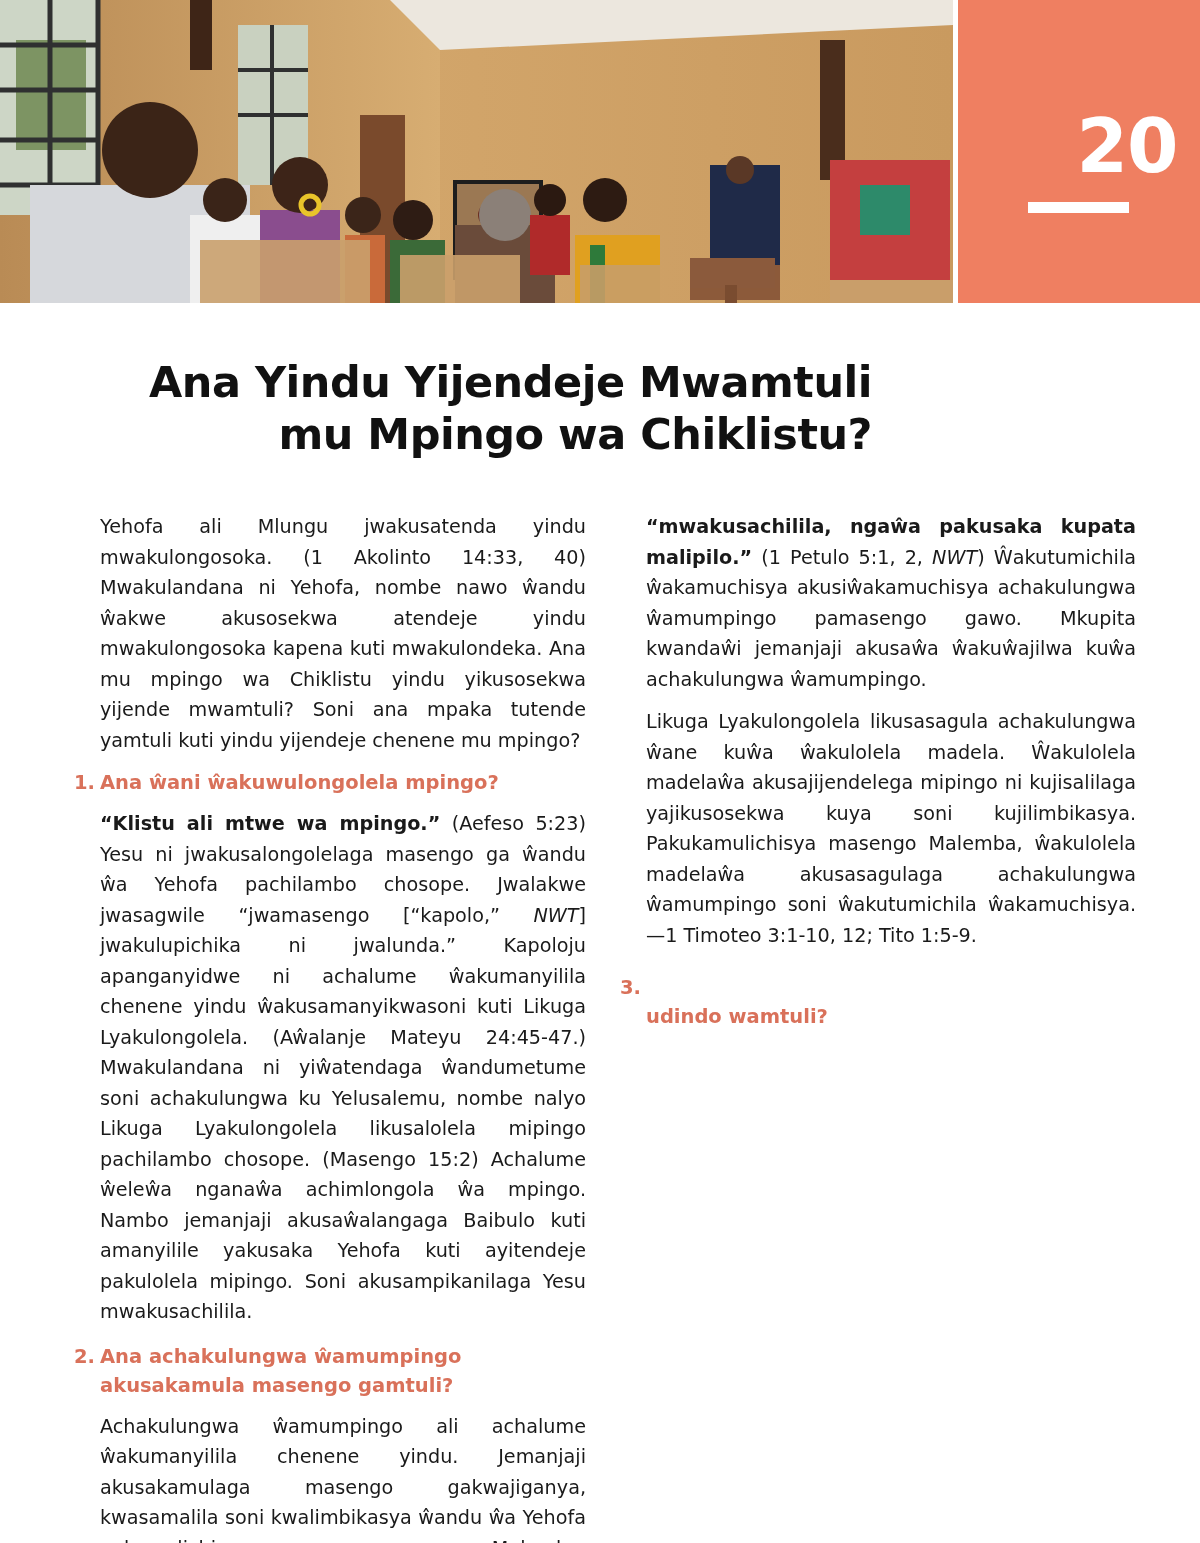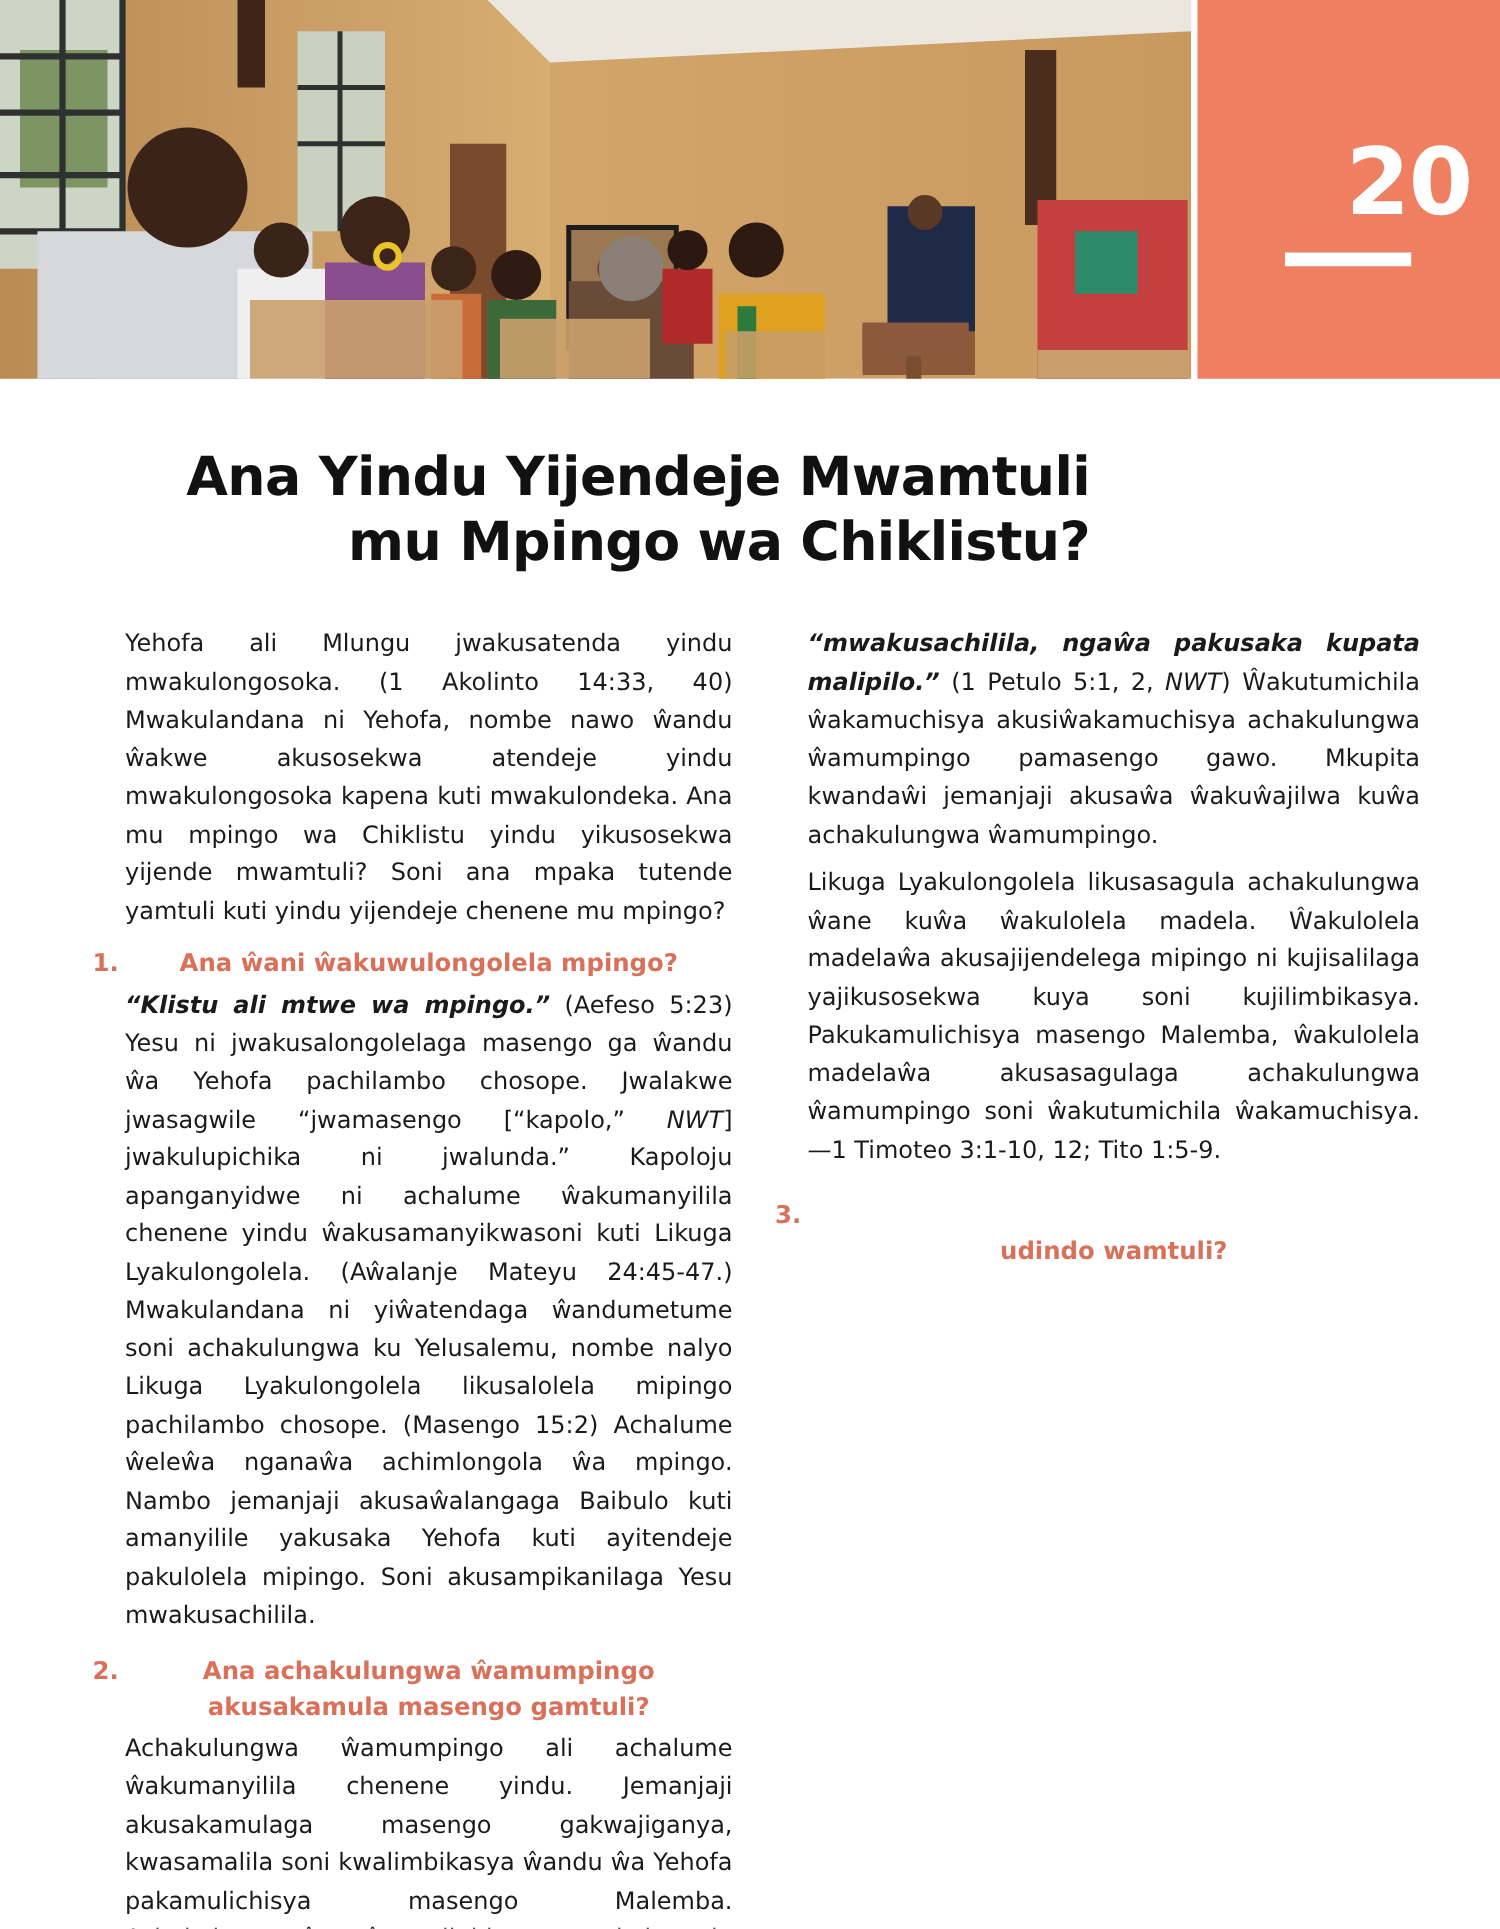--- a/index.html
+++ b/index.html
@@ -16,29 +16,29 @@
   .lesson-rule { position: absolute; left: 1028px; top: 202px; width: 101px; height: 11px; background: #ffffff; }
 
   .title { position: absolute; left: 72px; top: 356px; width: 800px; margin: 0;
            font-family: "DejaVu Sans", sans-serif; font-weight: bold; font-size: 43px;
            line-height: 52px; letter-spacing: -0.5px; color: #111111; text-align: right; }
 
   .col { position: absolute; top: 500px; font-size: 19.2px; line-height: 30.5px; }
   .col-left { left: 74px; width: 512px; }
   .col-right { left: 620px; width: 516px; }
 
-  .para { margin: 0 0 8px 26px; text-align: justify; hyphens: manual; }
+  .para { margin: 12px 0 8px 26px; text-align: justify; hyphens: manual; }
   .col-right .para { margin-left: 26px; }
-  .para b { font-weight: bold; font-style: italic; }
+  .para b { font-weight: bold; }
   .para i { font-style: italic; }
 
   .q-head { margin: 12px 0 4px 0; color: #d9715a; font-weight: bold; font-size: 19.5px;
             line-height: 29px; display: flex; }
   .q-num { width: 26px; flex: none; }
-  .q-text { flex: 1; text-align: center; }
+  .q-text { flex: 1; }
 </style>
 </head>
 <body>
 
 <div class="hero">
   <svg viewBox="0 0 953 303" xmlns="http://www.w3.org/2000/svg">
     <defs>
       <linearGradient id="wallL" x1="0" y1="0" x2="1" y2="0">
         <stop offset="0" stop-color="#b98b55"></stop>
         <stop offset="1" stop-color="#d7ad72"></stop>

